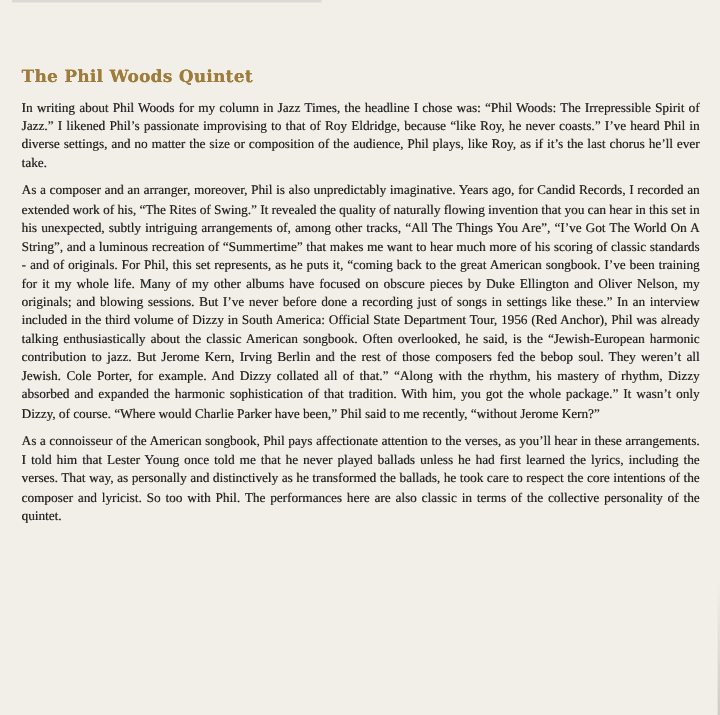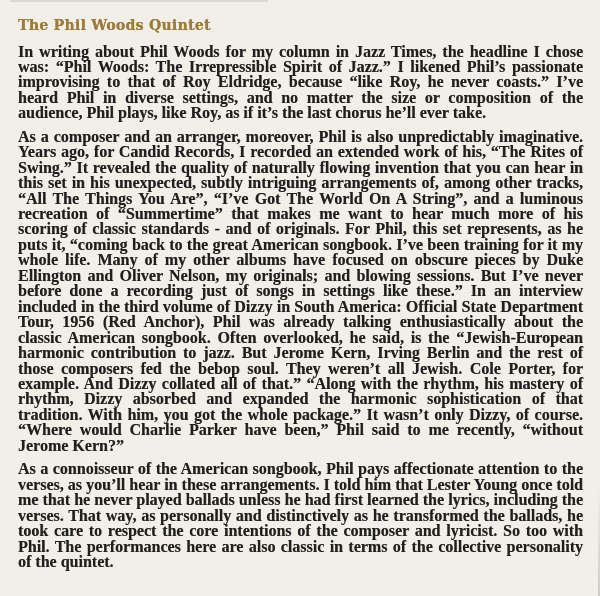--- a/index.html
+++ b/index.html
@@ -5,41 +5,40 @@
   html, body { margin: 0; padding: 0; }
   .page {
     position: relative;
     width: 600px;
     height: 596px;
     background: var(--bg, #f2efe8);
     overflow: hidden;
     box-sizing: border-box;
   }
   .content {
-    padding: 16px 17px 0 18px;
+    padding: 55px 17px 0 18px;
   }
   .title {
     font-family: "DejaVu Serif", "Liberation Serif", serif;
     font-weight: bold;
     font-size: 14px;
     line-height: 18.5px;
     letter-spacing: 0.3px;
     color: var(--title, #9e7c3c);
     margin: 0;
     text-shadow: 0.2px 0 0 var(--title, #9e7c3c);
   }
   .content p {
     font-family: "Liberation Serif", serif;
-    font-size: 16px;
+    font-size: 11px;
     line-height: 15.45px;
     color: var(--text, #1f1f1f);
     text-align: justify;
     margin: 8px 0 0 0;
     text-shadow: 0.3px 0 0 rgba(31,31,31,0.55);
-    font-weight: bold;
   }
   .content p.first { margin-top: 9px; }
   .scan-line-top {
     position: absolute;
     top: 0; left: 10px;
     width: 258px; height: 2px;
     background: rgba(190,190,190,0.45);
   }
   .scan-shadow-right {
     position: absolute;

